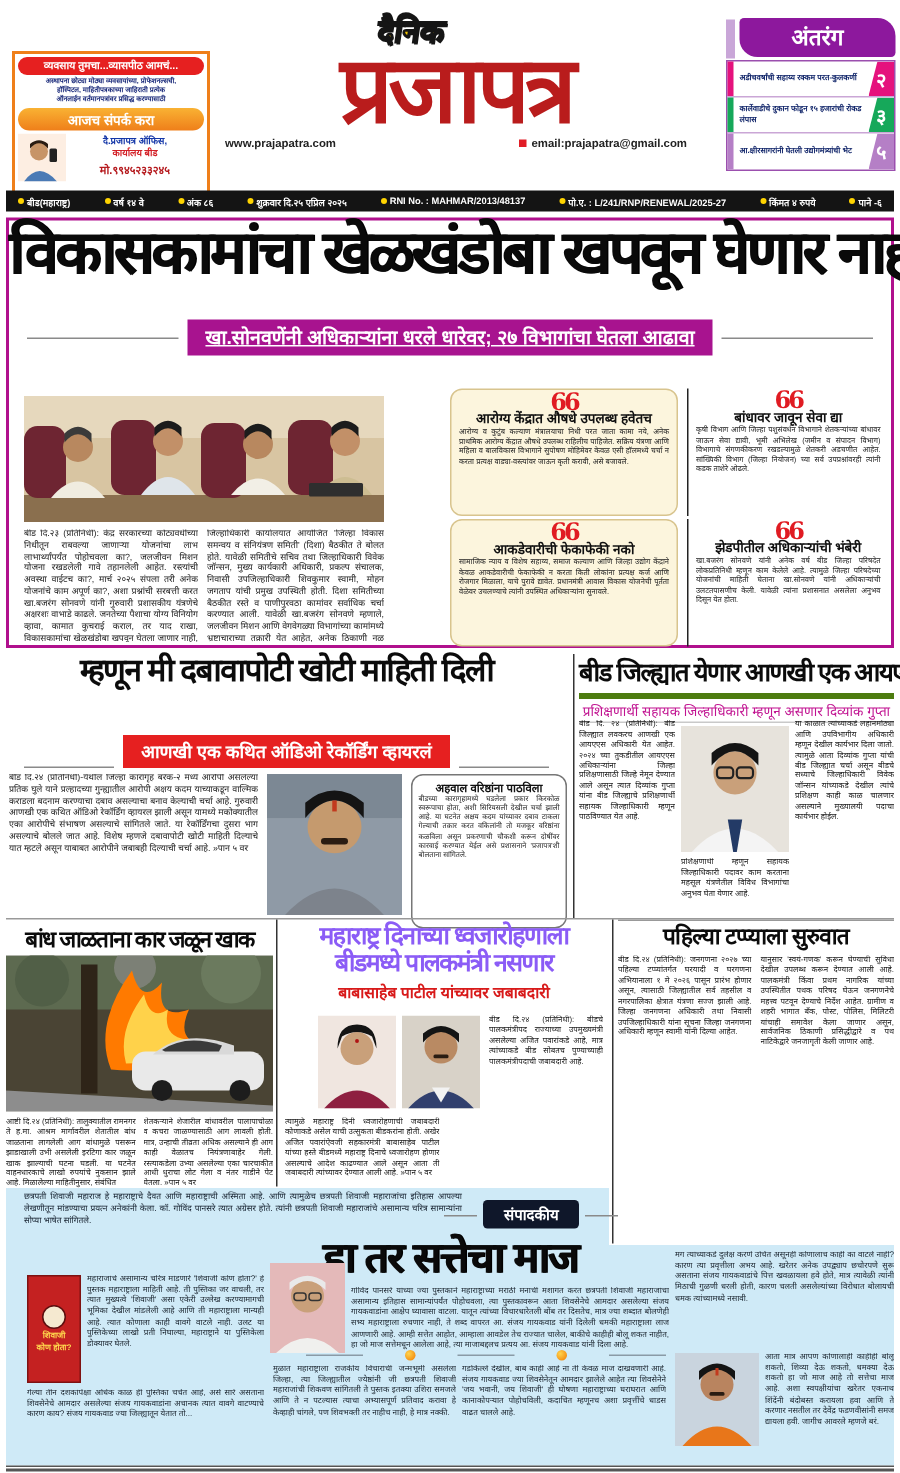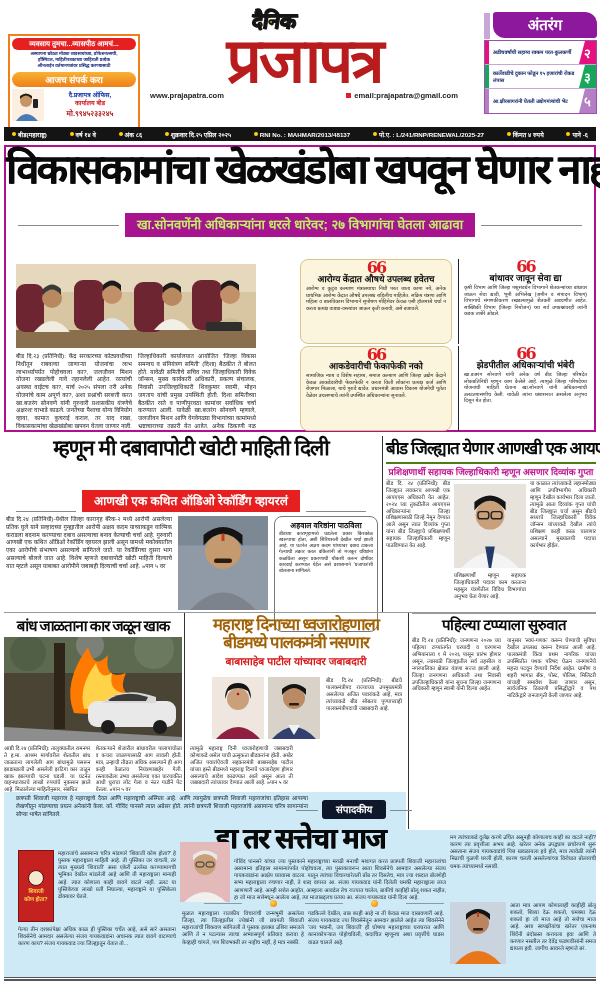--- a/index.html
+++ b/index.html
@@ -40,21 +40,21 @@
   .info-bar { left:4px; top:127px; width:592px; height:14px; background:#141414; color:#fff; display:flex; align-items:center; justify-content:space-between; padding:0 8px; font-size:6.2px; font-weight:bold; white-space:nowrap; }
   .info-item { display:flex; align-items:center; }
   .dot { width:4px; height:4px; border-radius:50%; background:#ffd400; display:inline-block; margin-right:2px; }
 
   
   .lead-frame { left:4px; top:145px; width:592px; height:287px; border:2.5px solid #b0108d; background:#fff; }
   .lead-headline { position:absolute; top:2px; left:0; width:100%; text-align:center; font-size:40px; font-weight:800; color:#0a0a0a; letter-spacing:-2px; line-height:1.0; white-space:nowrap; text-shadow:1px 0 #000; }
   .sub-row { position:absolute; left:0; width:100%; display:flex; align-items:center; gap:6px; padding:0 12px; }
   .lead-sub-row { top:66px; }
   .rule { flex:1; height:1px; background:#8a8a8a; }
-  .lead-subhead { background:#a8138f; color:#bef264; font-weight:bold; font-size:13px; padding:2px 12px 4px; }
+  .lead-subhead { background:#a8138f; color:#ffffff; font-weight:bold; font-size:13px; padding:2px 12px 4px;text-decoration:underline; }
   .lead-photo { position:absolute; left:10px; top:117px; width:240px; height:84px; }
   .bt { font-size:5.9px; line-height:1.32; text-align:justify; color:#1c1c1c; overflow:hidden; }
   .lead-col1 { position:absolute; left:10px; top:206px; width:116px; height:75px; }
   .lead-col2 { position:absolute; left:132px; top:206px; width:118px; height:75px; }
   .quotes { position:absolute; left:294px; top:112px; width:292px; height:172px; display:grid; grid-template-columns:152px 134px; grid-template-rows:85px 85px; column-gap:6px; row-gap:2px; }
   .qbox { position:relative; padding:1px 5px; text-align:center; overflow:hidden; }
   .qbox.cream { background:#fcf5dd; border:1px solid #d8c48e; border-radius:8px; }
   .qbox.plain { border-left:1.5px solid #222; border-radius:0; }
   .qicon { display:block; color:#e01b22; font-weight:900; font-size:16px; line-height:.85; letter-spacing:-2px; font-family:"DejaVu Serif","Liberation Serif",serif; }
   .qtitle { font-size:9px; font-weight:bold; color:#101010; line-height:1.1; }
@@ -62,40 +62,40 @@
 
   
   .row2 { left:4px; top:436px; width:592px; height:176px; }
   .vline { position:absolute; width:1px; background:#333; }
   .karad { position:absolute; left:0; top:0; width:374px; height:176px; }
   .karad-h { text-align:center; font-size:21px; font-weight:800; line-height:1.1; color:#0b0b0b; letter-spacing:-1px; }
   .karad-sub-row { top:54px;align-items:flex-end; }
   .karad-subhead { background:#e62020; color:#fff; font-weight:bold; font-size:12px; padding:2px 12px 3px; }
   .karad-body { position:absolute; left:2px; top:80px; width:166px; height:94px; }
   .karad-photo { position:absolute; left:174px; top:80px; width:90px; height:94px; }
-  .report-box { position:absolute; left:270px; top:80px; width:104px; height:116px; border:1px solid #777; border-radius:8px; padding:3px 4px; background:#fff; }
+  .report-box { position:absolute; left:270px; top:80px; width:104px; height:103px; border:1px solid #777; border-radius:8px; padding:3px 4px; background:#fff; }
   .report-box .rtitle { text-align:center; font-size:7.6px; font-weight:bold; color:#111; }
   .report-box .rbody { font-size:4.8px; line-height:1.28; text-align:justify; color:#222; margin-top:1px; }
   .ias { position:absolute; left:382px; top:0; width:210px; height:176px; }
   .ias-h { text-align:center; font-size:17px; font-weight:800; letter-spacing:-1px; color:#0b0b0b; white-space:nowrap; }
-  .ias-sub { text-align:center; font-size:9px; font-weight:bold; color:#c11391; margin-top:3px; border-top:2px solid #4d7c0f; border-bottom:1px solid #c9c9c9; padding:1px 0; }
+  .ias-sub { text-align:center; font-size:9px; font-weight:normal; color:#c11391; margin-top:3px; border-top:4px solid #4d7c0f; border-bottom:1px solid #c9c9c9; padding:1px 0; }
   .ias-c1 { position:absolute; left:0; top:44px; width:64px; height:130px; }
   .ias-photo { position:absolute; left:68px; top:48px; width:72px; height:84px; }
   .ias-c2 { position:absolute; left:68px; top:136px; width:72px; height:38px; }
   .ias-c3 { position:absolute; left:144px; top:44px; width:66px; height:130px; }
   .sm { font-size:5.3px; line-height:1.3; text-align:justify; color:#1c1c1c; overflow:hidden; }
 
   
   .row3 { left:4px; top:612px; width:592px; height:218px; border-top:1px solid #999; }
   .car { position:absolute; left:0; top:2px; width:178px; height:176px; }
   .car-h { text-align:center; font-size:15px; font-weight:800; letter-spacing:-1px; color:#0b0b0b; white-space:nowrap; }
   .car-photo { position:absolute; left:0; top:22px; width:178px; height:104px; }
   .car-cols { position:absolute; left:0; top:130px; width:178px; height:46px; column-count:2; column-gap:5px; }
   .flag { position:absolute; left:184px; top:2px; width:216px; height:214px; }
-  .flag-h { text-align:center; font-size:16.5px; font-weight:800; line-height:1.12; letter-spacing:-1px; color:#a16207; }
+  .flag-h { text-align:center; font-size:16.5px; font-weight:800; line-height:1.12; letter-spacing:-1px; color:#8b5cf6; }
   .flag-sub { text-align:center; font-size:10.5px; font-weight:bold; color:#d81a1a; margin-top:2px; }
   .flag-ph1 { position:absolute; left:24px; top:62px; width:52px; height:62px; }
   .flag-ph2 { position:absolute; left:80px; top:62px; width:52px; height:62px; }
   .flag-b1 { position:absolute; left:138px; top:62px; width:76px; height:64px; }
   .flag-b2 { position:absolute; left:2px; top:130px; width:212px; height:46px; column-count:2; column-gap:6px; }
   .census { position:absolute; left:408px; top:0; width:184px; height:218px; border-top:1px solid #999; padding-top:2px; }
   .census-h { text-align:center; font-size:15px; font-weight:800; line-height:1.15; letter-spacing:-.5px; color:#0b0b0b; }
   .census-cols { margin-top:4px; height:168px; column-count:2; column-gap:6px; }
   .v-r2 { left:378px; top:0; height:176px; }
   .v-r3a { position:absolute; left:180px; top:0; height:178px; }

